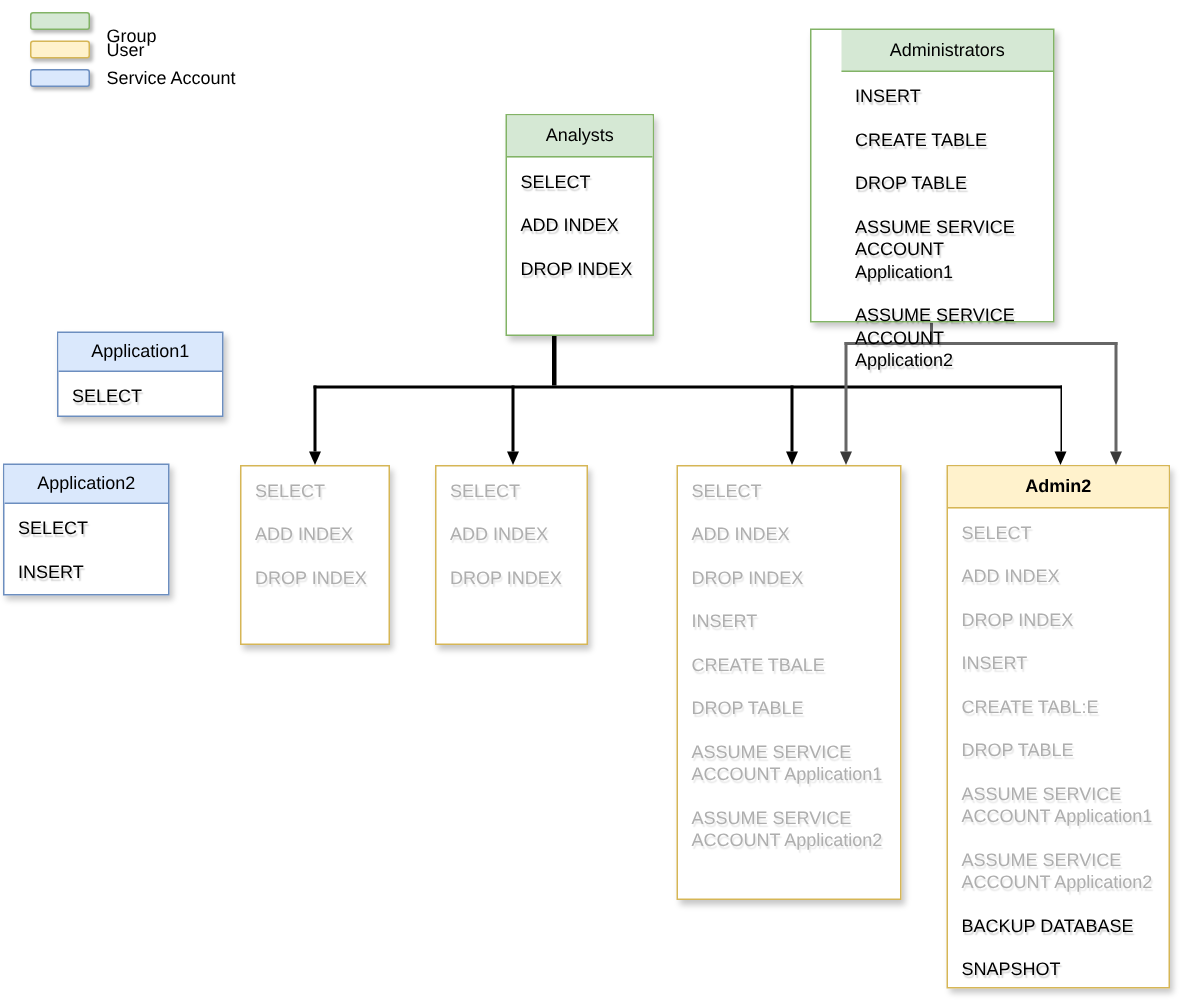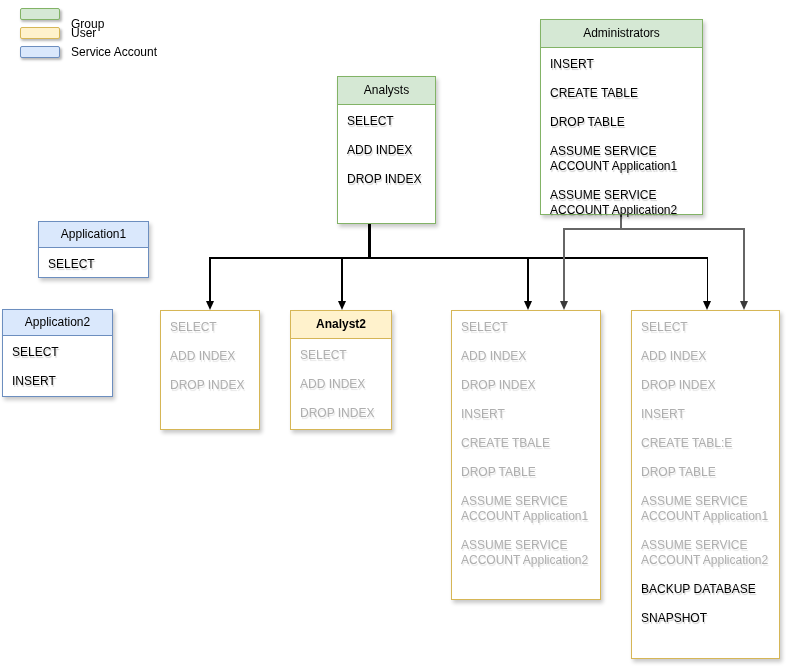--- a/index.html
+++ b/index.html
@@ -77,21 +77,21 @@
 
   <div class="node group" style="left:337px; top:76px; width:99px; height:148px;">
     <div class="hdr">Analysts</div>
     <div class="body">
       <div class="item">SELECT</div>
       <div class="item">ADD INDEX</div>
       <div class="item">DROP INDEX</div>
     </div>
   </div>
 
-  <div class="node group" style="left:540px; top:19px; width:163px; height:196px;">
+  <div class="node group" style="left:540px; top:19px; width:163px; height:196px;padding-left:20px;">
     <div class="hdr">Administrators</div>
     <div class="body">
       <div class="item">INSERT</div>
       <div class="item">CREATE TABLE</div>
       <div class="item">DROP TABLE</div>
       <div class="item">ASSUME SERVICE ACCOUNT Application1</div>
       <div class="item">ASSUME SERVICE ACCOUNT Application2</div>
     </div>
   </div>
 
@@ -112,21 +112,20 @@
 
   <div class="node user" style="left:160px; top:310px; width:100px; height:120px;">
     <div class="body">
       <div class="item muted">SELECT</div>
       <div class="item muted">ADD INDEX</div>
       <div class="item muted">DROP INDEX</div>
     </div>
   </div>
 
   <div class="node user" style="left:290px; top:310px; width:102px; height:120px;">
-    <div class="hdr">Analyst2</div>
     <div class="body">
       <div class="item muted">SELECT</div>
       <div class="item muted">ADD INDEX</div>
       <div class="item muted">DROP INDEX</div>
     </div>
   </div>
 
   <div class="node user" style="left:451px; top:310px; width:150px; height:290px;">
     <div class="body">
       <div class="item muted">SELECT</div>
@@ -134,20 +133,21 @@
       <div class="item muted">DROP INDEX</div>
       <div class="item muted">INSERT</div>
       <div class="item muted">CREATE TBALE</div>
       <div class="item muted">DROP TABLE</div>
       <div class="item muted">ASSUME SERVICE ACCOUNT Application1</div>
       <div class="item muted">ASSUME SERVICE ACCOUNT Application2</div>
     </div>
   </div>
 
   <div class="node user" style="left:631px; top:310px; width:149px; height:349px;">
+    <div class="hdr">Admin2</div>
     <div class="body">
       <div class="item muted">SELECT</div>
       <div class="item muted">ADD INDEX</div>
       <div class="item muted">DROP INDEX</div>
       <div class="item muted">INSERT</div>
       <div class="item muted">CREATE TABL:E</div>
       <div class="item muted">DROP TABLE</div>
       <div class="item muted">ASSUME SERVICE ACCOUNT Application1</div>
       <div class="item muted">ASSUME SERVICE ACCOUNT Application2</div>
       <div class="item">BACKUP DATABASE</div>

